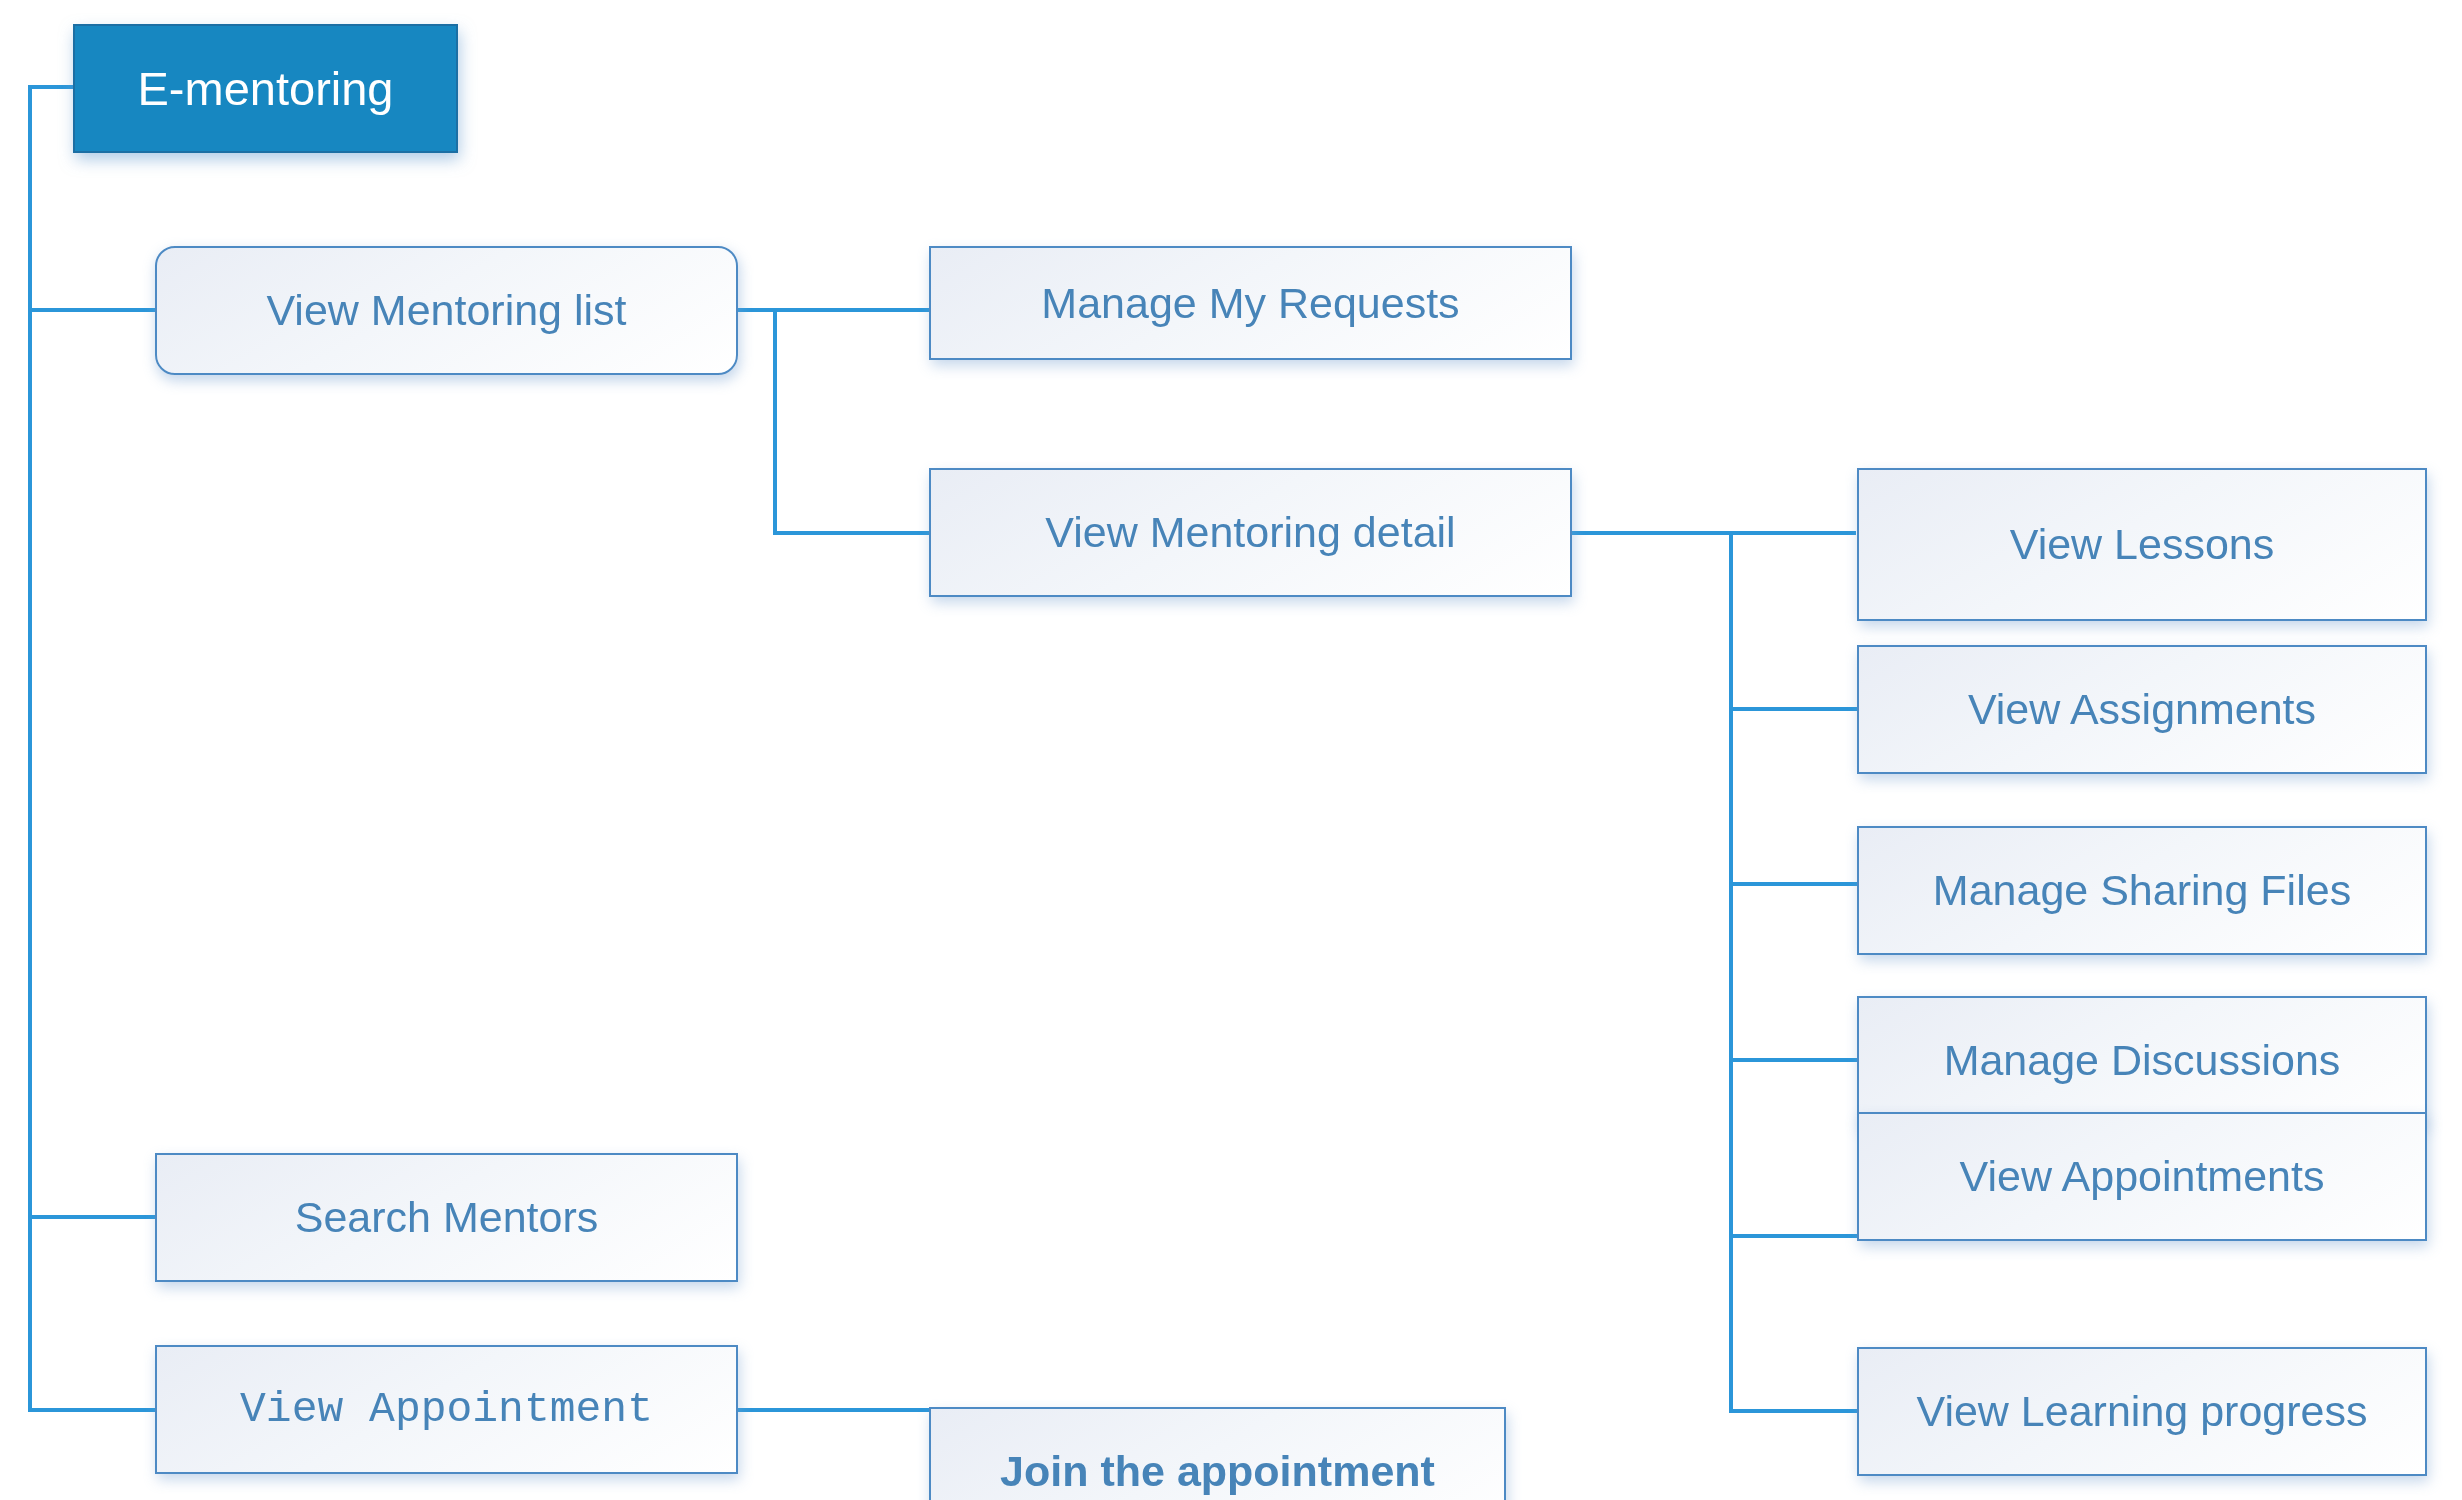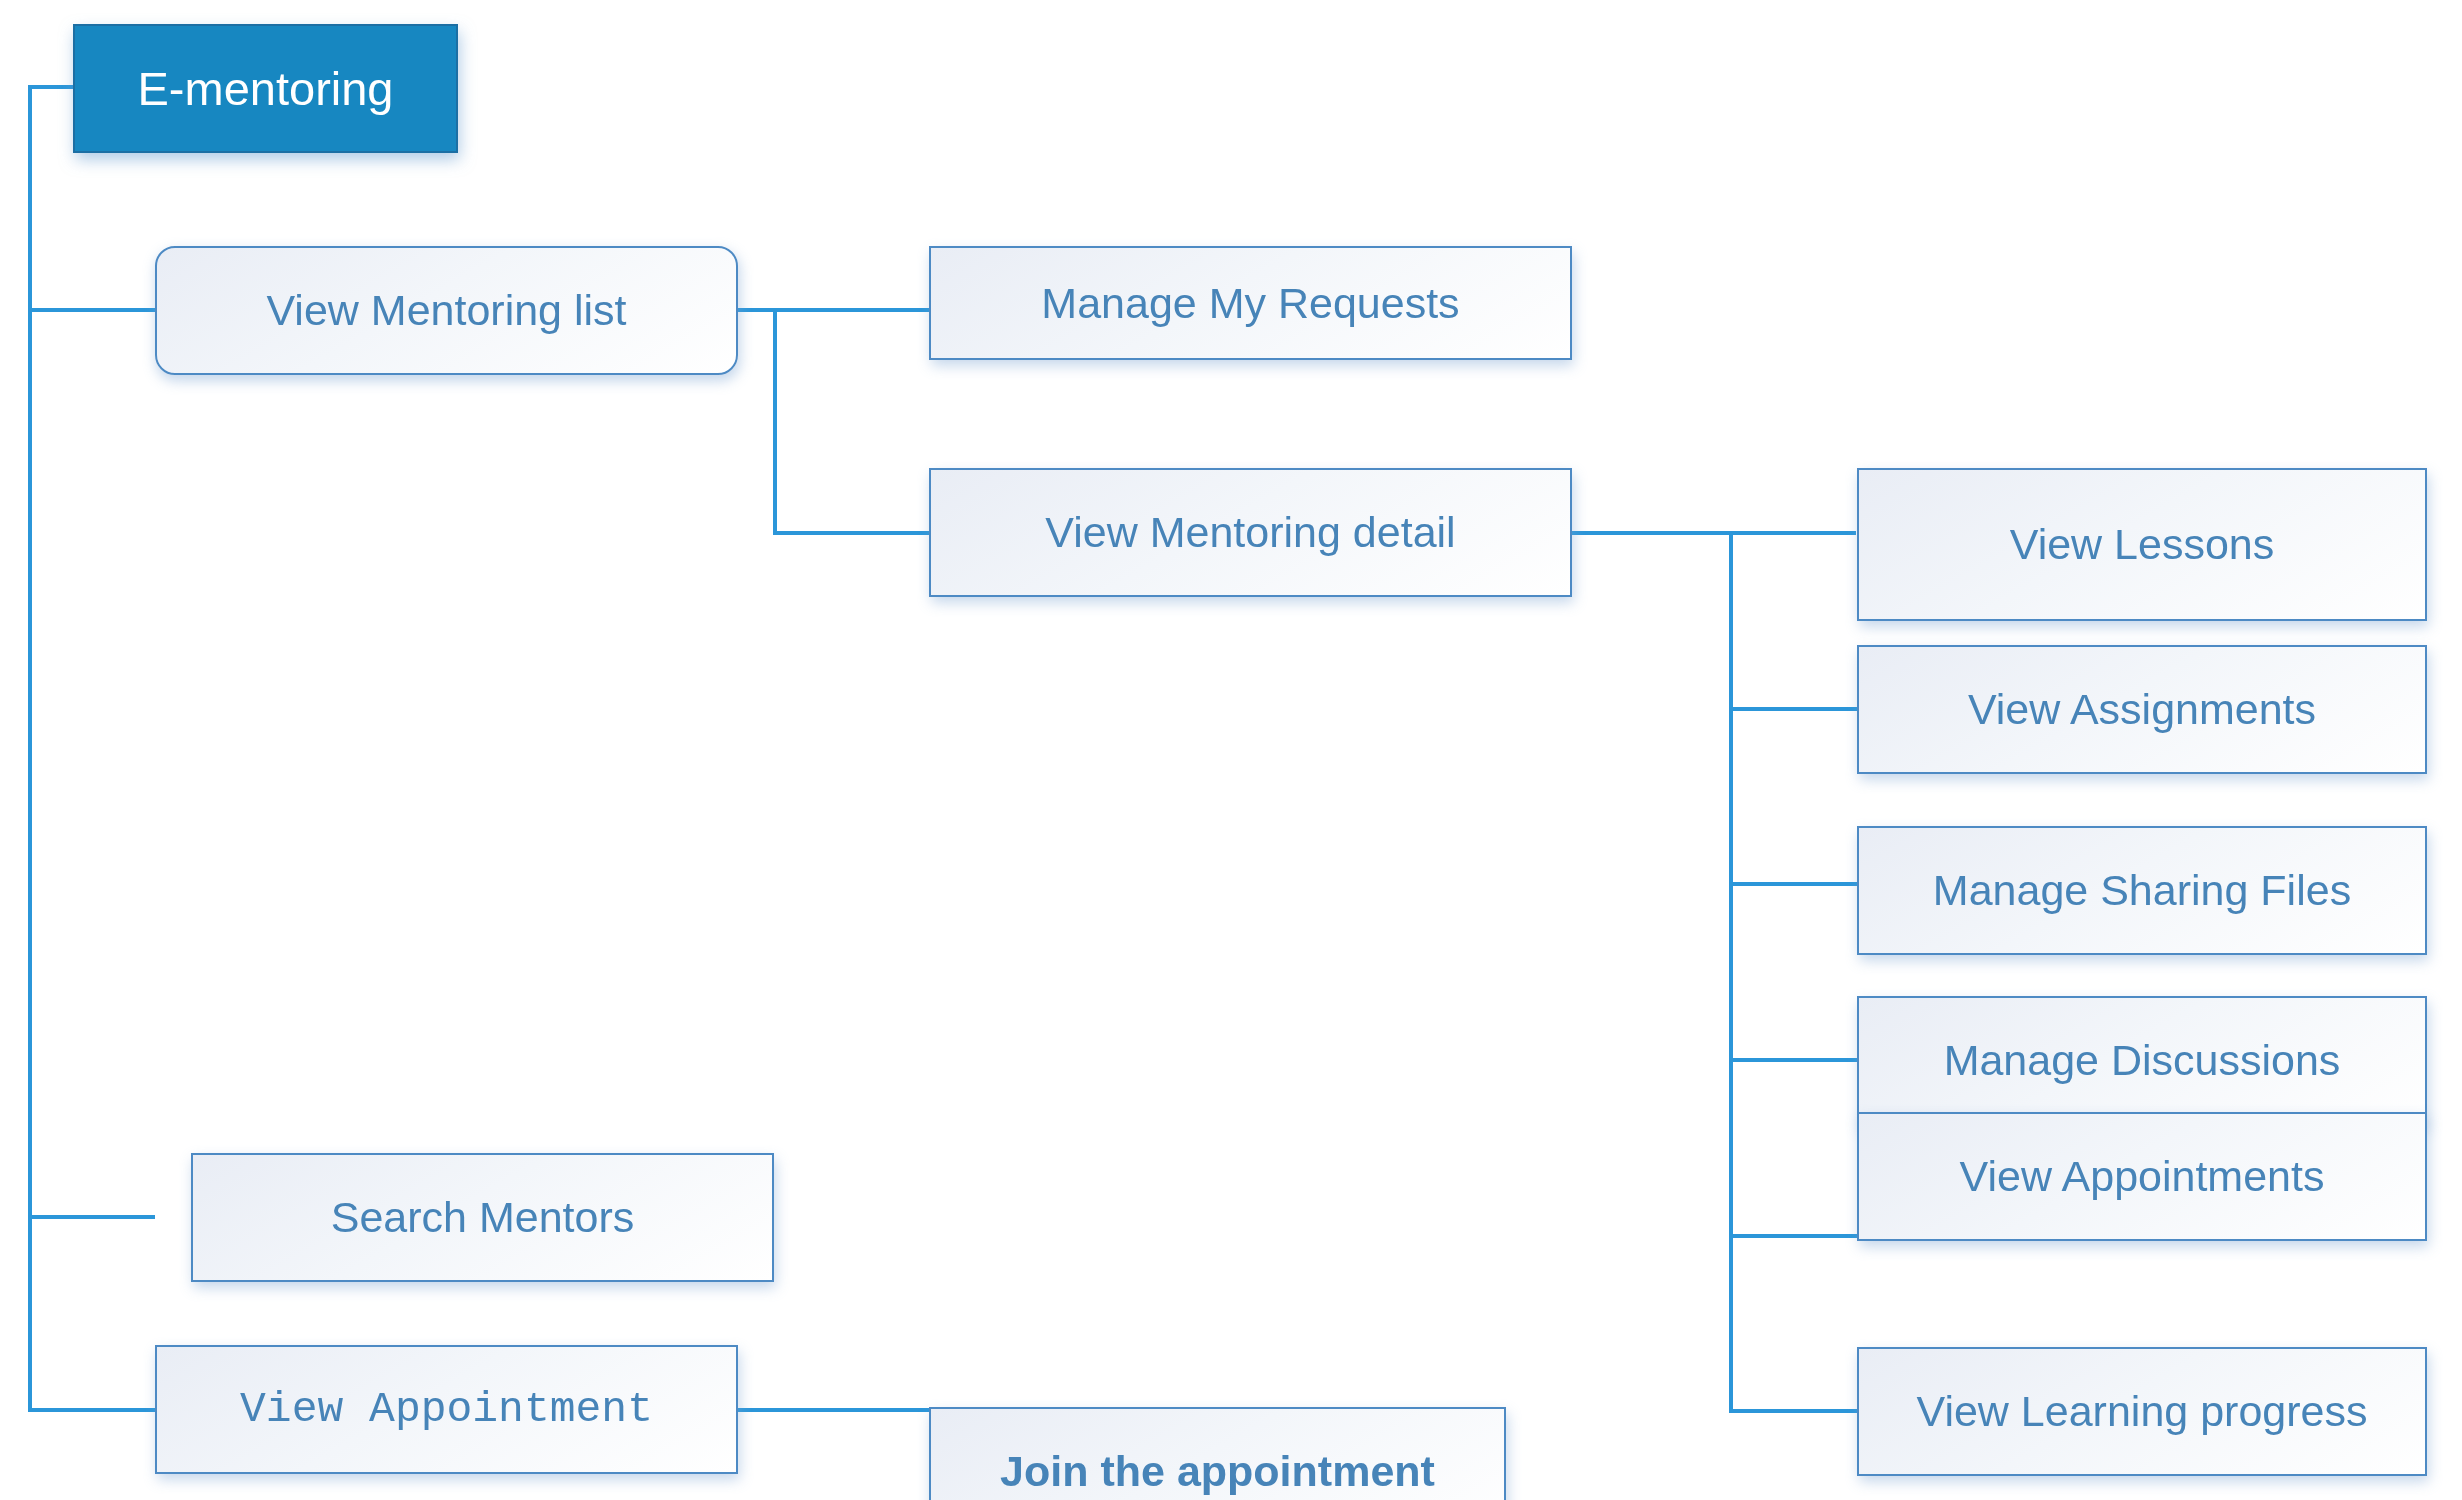--- a/index.html
+++ b/index.html
@@ -73,18 +73,18 @@
   <div class="node" style="left:929px; top:246px;  width:643px; height:114px;">Manage My Requests</div>
   <div class="node" style="left:929px; top:468px;  width:643px; height:129px;">View Mentoring detail</div>
 
   <div class="node" style="left:1857px; top:468px;  width:570px; height:153px;">View Lessons</div>
   <div class="node" style="left:1857px; top:645px;  width:570px; height:129px;">View Assignments</div>
   <div class="node" style="left:1857px; top:820px;  width:570px; height:129px;margin-top:6px;">Manage Sharing Files</div>
   <div class="node" style="left:1857px; top:996px; width:570px; height:129px;">Manage Discussions</div>
   <div class="node" style="left:1857px; top:1112px; width:570px; height:129px;">View Appointments</div>
   <div class="node" style="left:1857px; top:1347px; width:570px; height:129px;">View Learning progress</div>
 
-  <div class="node" style="left:155px; top:1153px; width:583px; height:129px;margin-left:36px;">Search Mentors</div>
+  <div class="node" style="left:155px; top:1153px; width:583px; height:129px;">Search Mentors</div>
   <div class="node" style="left:155px; top:1345px; width:583px; height:129px;font-family:Liberation Mono, monospace;">View Appointment</div>
   <div class="node" style="left:929px; top:1407px; width:577px; height:129px;font-weight:bold;">Join the appointment</div>
 
 </div>
 
 
 </body></html>

